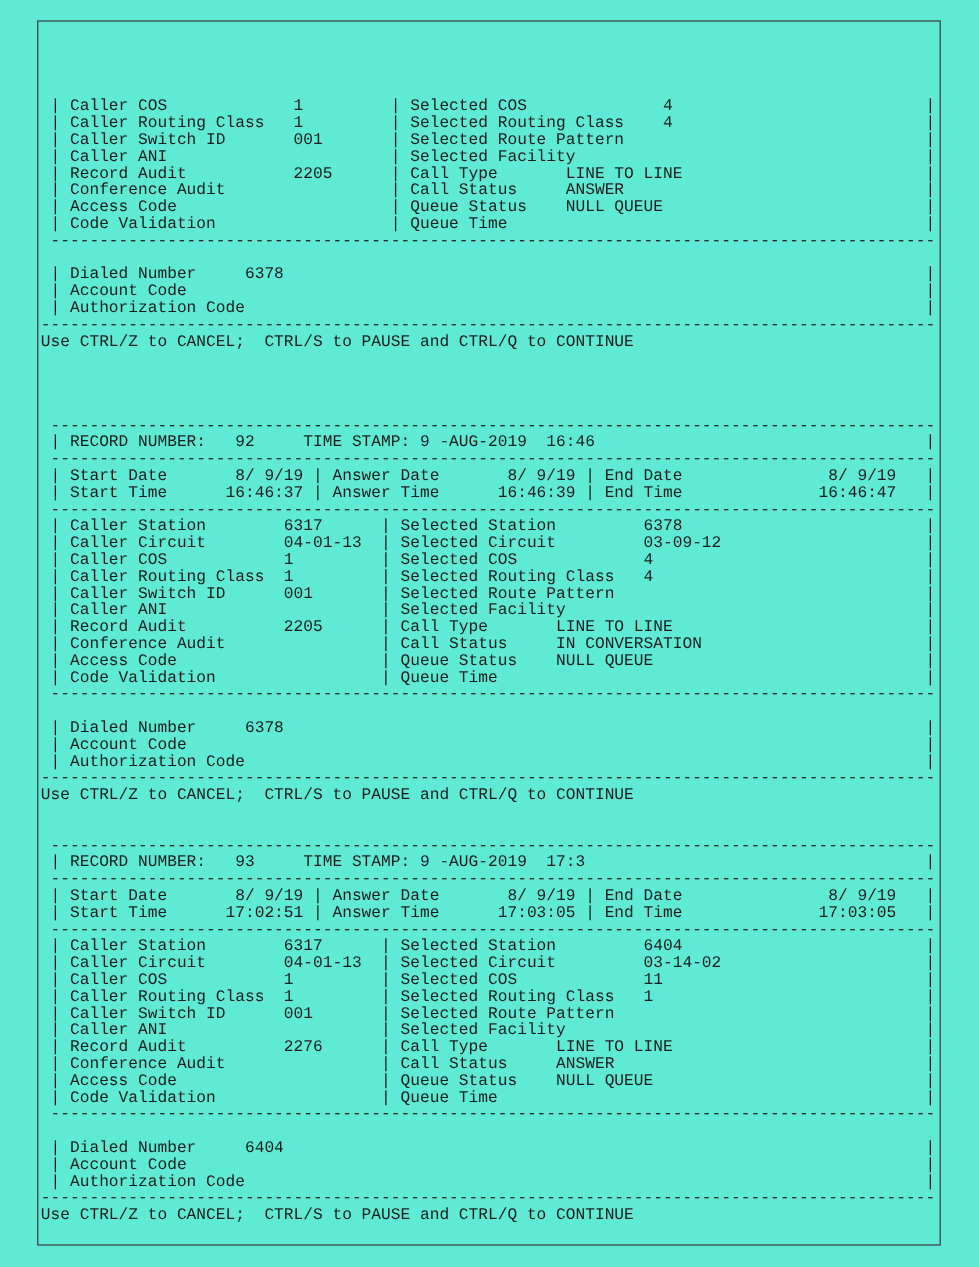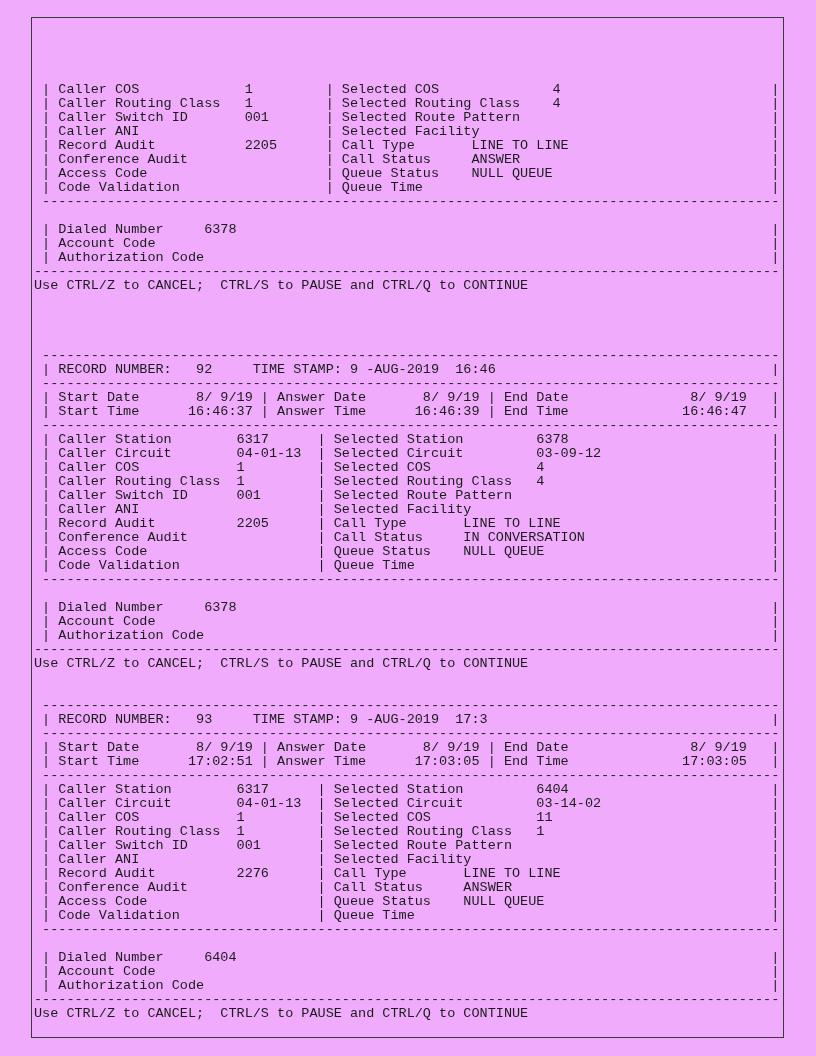--- a/index.html
+++ b/index.html
@@ -1,20 +1,20 @@
 <!DOCTYPE html>
 <html><head>
 <meta charset="utf-8">
 <style>
   html, body { margin: 0; padding: 0; background: #ffffff; }
   .sheet {
     position: relative;
     width: 816px;
     height: 1056px;
-    background: #f0abfc;
+    background: #5eead4;
     overflow: hidden;
   }
   .page-border {
     position: absolute;
     left: 31px;
     top: 17px;
     width: 753px;
     height: 1021px;
     border: 1px solid #3a3a3a;
     box-sizing: border-box;

